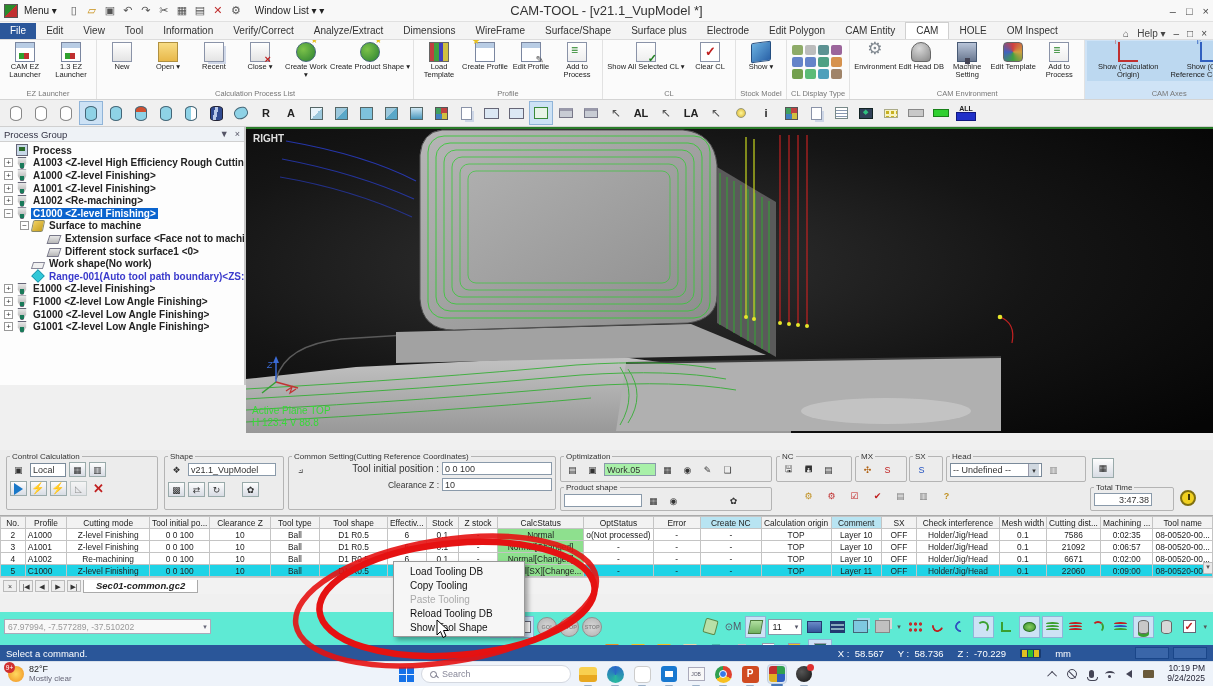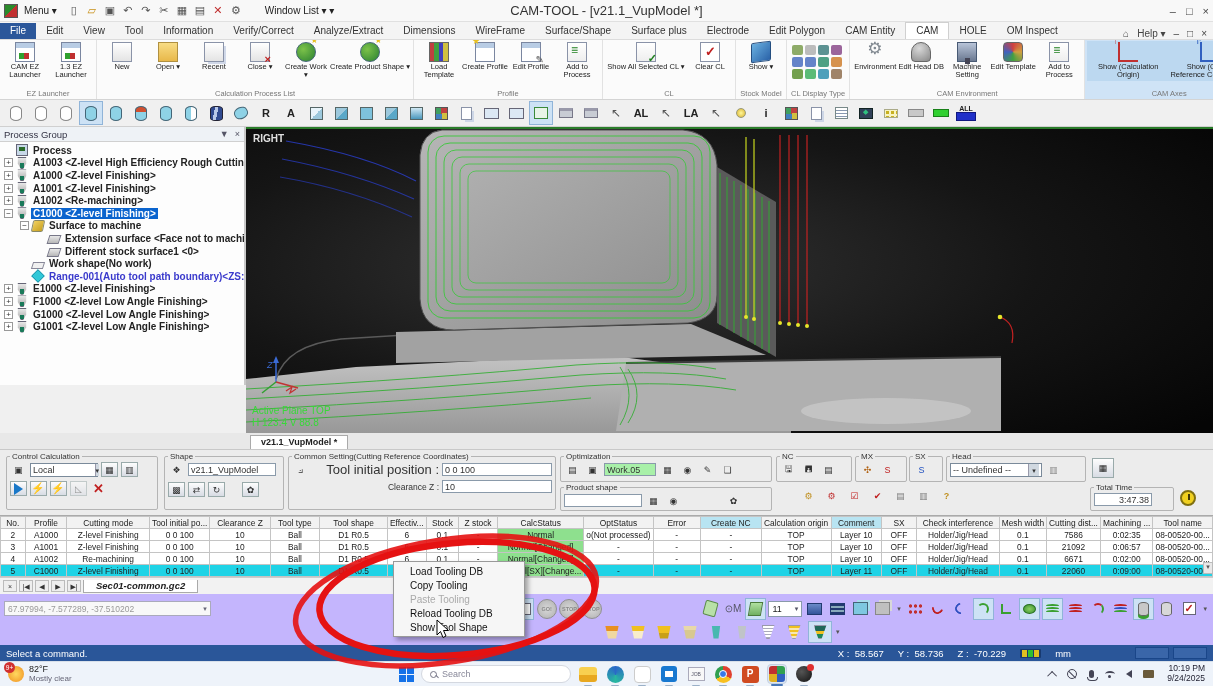--- a/index.html
+++ b/index.html
@@ -144,35 +144,35 @@
 
   
   #tablewrap { position:absolute; top:515px; left:0; right:0; height:62px; background:#fff; border-top:1px solid #aaa; overflow:hidden; }
   table { border-collapse:collapse; table-layout:fixed; }
   th, td { border:1px solid #c4c4c4; font-size:8.4px; font-weight:normal; height:12px; padding:0 2px; white-space:nowrap; overflow:hidden; text-align:center; }
   th { background:#f2f2f2; }
   th.hl { background:#b8e4f2; }
   td.green { background:#8ee08e; }
   tr.sel td { background:#1fd3e6; }
   tr.sel td.green { background:#8ee08e; }
-  td.left { text-align:center; }
+  td.left { text-align:left; }
   #tscroll { position:absolute; right:0; top:46px; width:10px; height:12px; background:#e8e8e8; border:1px solid #bbb; font-size:7px; text-align:center; color:#555; }
 
   
   #ctxmenu { position:absolute; left:393px; top:561px; width:132px; background:#f6f6f6; border:1px solid #999; box-shadow:3px 3px 5px rgba(0,0,0,.35); z-index:40; list-style:none; padding:2px 0; }
   #ctxmenu li { font-size:10px; padding:1.5px 8px 1.5px 16px; color:#111; }
   #ctxmenu li.disabled { color:#aaa; }
 
   
   #sheetbar { position:absolute; top:577px; left:0; right:0; height:17px; background:#f2f2f2; border-top:1px solid #ccc; display:flex; align-items:center; gap:2px; padding:0 3px; font-size:9px; }
   .navb { font-size:7px; color:#333; border:1px solid #bbb; background:#eee; width:14px; height:12px; text-align:center; line-height:11px; }
   .sheettab { background:#fff; border:1px solid #aaa; border-top:none; padding:0 12px 1px; font-weight:bold; font-style:italic; font-size:9.5px; }
 
   
-  #btoolbar { position:absolute; top:594px; left:0; right:0; height:51px; background:#c4b5fd; }
+  #btoolbar { position:absolute; top:612px; left:0; right:0; height:51px; background:#5eead4; }
   #brow1 { display:flex; align-items:center; gap:2px; padding:3px 4px 0; height:26px; }
   #brow2 { display:flex; align-items:center; gap:2px; padding-left:600px; height:24px; }
   .coordbox { width:238px; height:15px; border:1px solid #aab; background:#f8f8f8; color:#999; font-size:8.5px; display:flex; align-items:center; padding:0 3px; }
   .coordbox .car { margin-left:auto; color:#667; font-size:7px; }
   .bti { width:24px; height:22px; display:inline-flex; align-items:center; justify-content:center; position:relative; }
   .bti.sel { background:#cde2f5; border:1px solid #90b4d8; }
   .k-layers { width:14px; height:13px; background:repeating-linear-gradient(#6a82b4 0 3px,#fff 3px 5px); border:1px solid #556; }
   .k-comment { width:14px; height:11px; border:1.5px solid #778; border-radius:2px; background:#fff; }
   .k-comment::after { content:"…"; position:absolute; top:1px; left:7px; font-size:9px; color:#557; }
   .k-panel { width:15px; height:12px; border:1px solid #667; background:linear-gradient(90deg,#8898c0 30%,#fff 30%); }
@@ -272,21 +272,21 @@
     <span class="qi">▯</span>
     <span class="qi yellow">▱</span>
     <span class="qi">▣</span>
     <span class="qi">↶</span>
     <span class="qi">↷</span>
     <span class="qi">✂</span>
     <span class="qi">▦</span>
     <span class="qi">▤</span>
     <span class="qi red">✕</span>
     <span class="qi">⚙</span>
-    <span class="menu-lbl" style="margin-left:20px;"><span>Window List</span> ▾ ▾</span>
+    <span class="menu-lbl" style="margin-left:10px;"><span>Window List</span> ▾ ▾</span>
     <span class="title">CAM-TOOL - [v21.1_VupModel *]</span>
     <span class="wctl">
       <span>–</span>
       <span>□</span>
       <span>×</span>
     </span>
   </div>
 
   <div id="tabrow">
     <div class="rtab file">File</div>
@@ -766,30 +766,27 @@
           <text x="21" y="241" fill="#3b6bd6" font-size="9" font-style="italic" font-family="Liberation Sans, sans-serif">Z</text>
           <path d="M40,264 l6,-4 l-2,6 l6,-4" stroke="#c23333" stroke-width="1.2" fill="none"></path>
         </g>
         <text x="7" y="15" class="vtxt-w">RIGHT</text>
         <text x="6" y="287" class="vtxt-g">Active Plane TOP</text>
         <text x="6" y="299" class="vtxt-g">H 123.4 V 88.8</text>
       </svg>
     </div>
   </div>
 
-  <div id="doctabs">
-    <span class="doctab">v21.1_VupModel *</span>
-  </div>
 
   <div id="params">
     <fieldset style="left:6px; top:2px; width:152px; height:58px;">
       <legend>Control Calculation</legend>
       <div class="prow">
         <span class="pbtn flat">▣</span>
-        <span class="psel" style="width:68px;gap:40px;">
+        <span class="psel" style="width:36px;gap:40px;">
             <span>Local</span>
             <span class="car">▾</span>
           </span>
         <span class="pbtn">▦</span>
         <span class="pbtn">▥</span>
       </div>
       <div class="prow" style="margin-top:4px;">
         <span class="pbtn">
             <span class="play"></span>
           </span>
@@ -819,21 +816,21 @@
         <span class="pbtn" style="margin-left:14px;">✿</span>
       </div>
     </fieldset>
 
     <fieldset style="left:288px; top:2px; width:268px; height:58px;">
       <legend>Common Setting(Cutting Reference Coordinates)</legend>
       <div style="display:flex; gap:4px;">
         <span class="pbtn flat" style="font-size:11px;">⟓</span>
         <div style="flex:1;">
           <div class="prow" style="justify-content:flex-end;">
-            <span style="font-size:13px;">Tool initial position :</span>
+            <span style="font-size:10px;">Tool initial position :</span>
             <span class="ptxt" style="width:110px;">0 0 100</span>
           </div>
           <div class="prow" style="justify-content:flex-end; margin-top:3px;">
             <span style="font-size:8.5px;">Clearance Z :</span>
             <span class="ptxt" style="width:110px;">10</span>
           </div>
         </div>
       </div>
     </fieldset>
 

